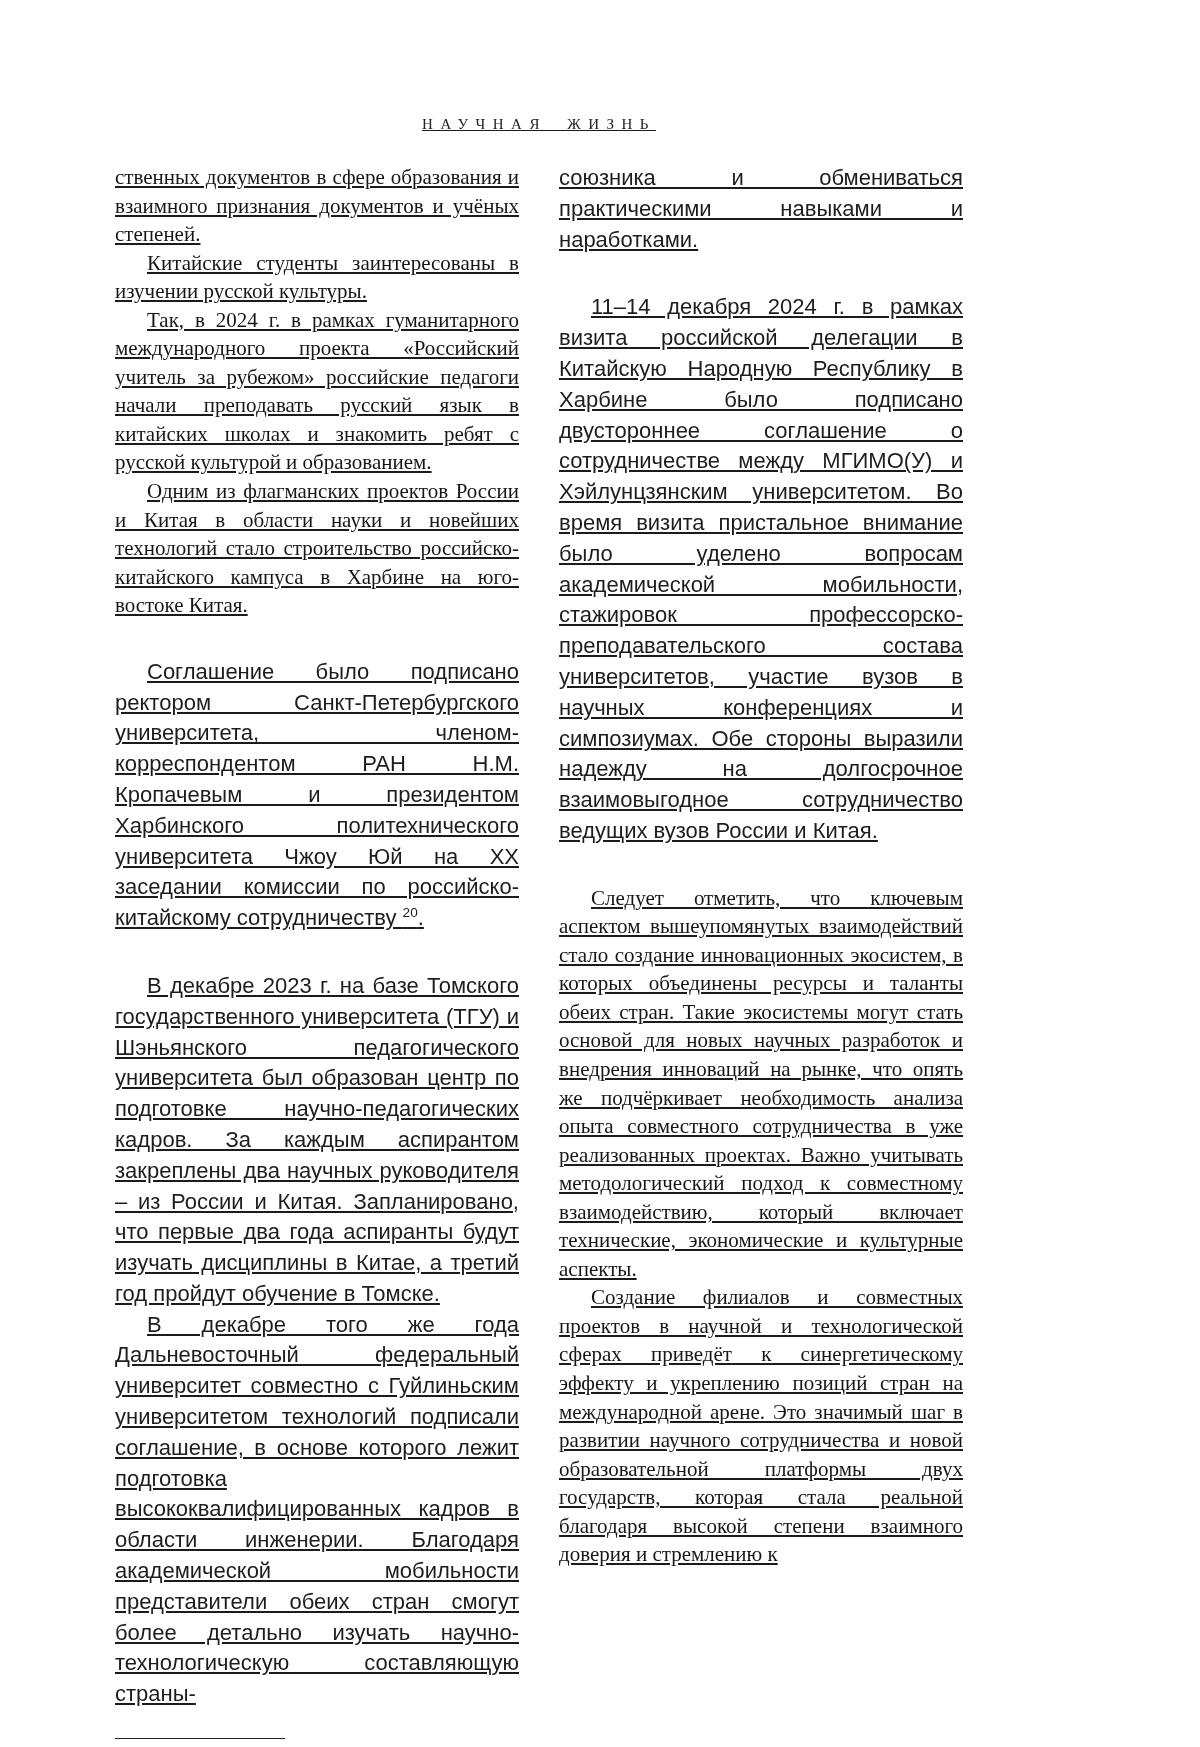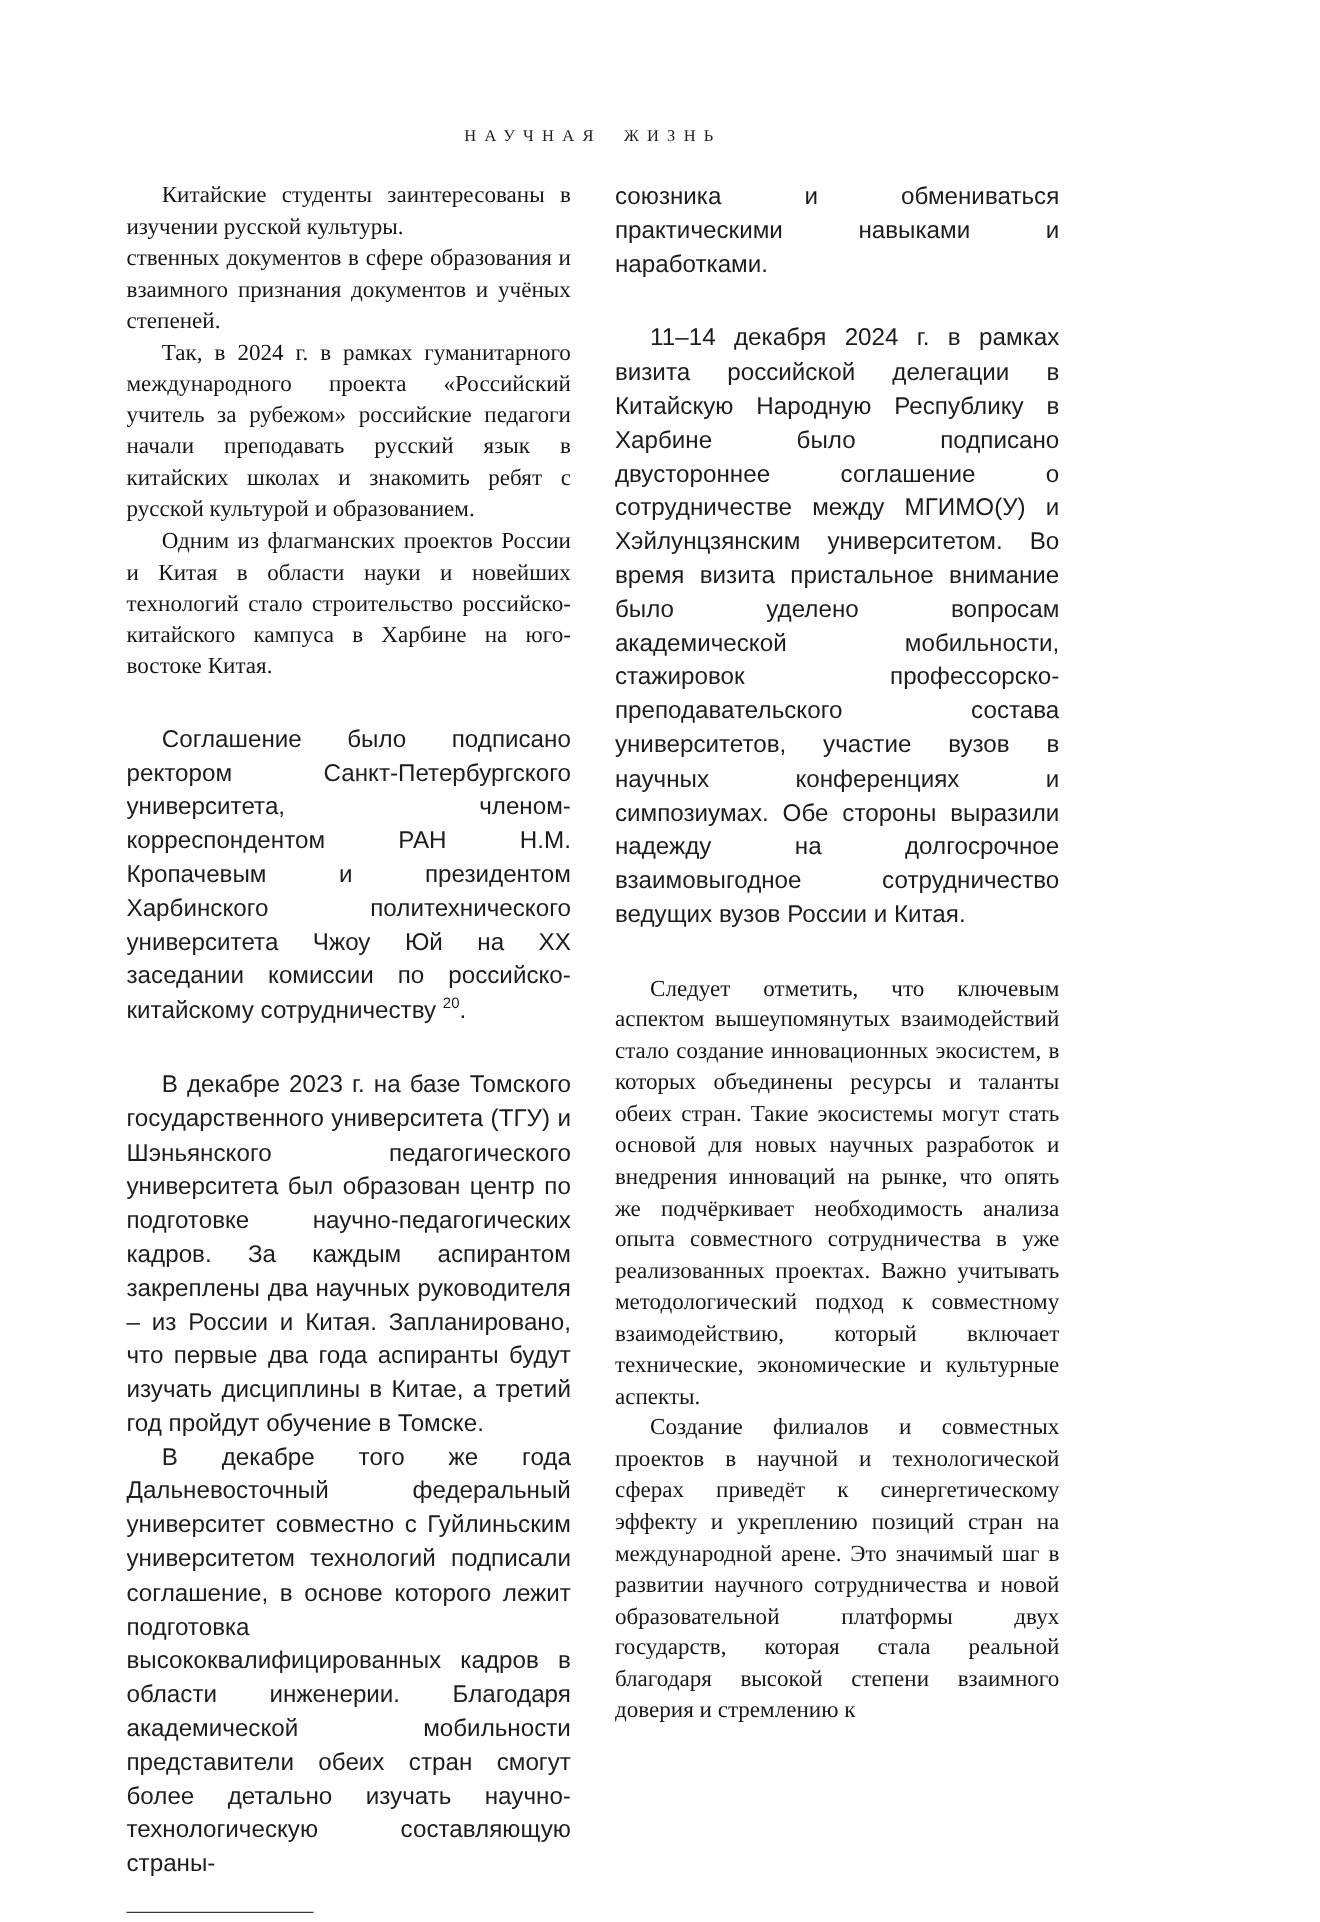--- a/index.html
+++ b/index.html
@@ -1,18 +1,18 @@
 <!DOCTYPE html>
 <html lang="ru"><head>
 <meta charset="utf-8">
 <style>
   html,body{margin:0;padding:0;background:#ffffff;}
   .page{
     width:1200px;height:1747px;background:#ffffff;position:relative;
-    box-sizing:border-box;color:#1b1b1b;overflow:hidden;
+    box-sizing:border-box;color:#1b1b1b;overflow:hidden;text-decoration:underline;
   }
   .running-header{
     margin:0 237px 0 115px;padding-top:116px;text-align:center;
     font-family:"Liberation Serif",serif;font-size:15px;
     letter-spacing:0.5em;word-spacing:0.6em;color:#222;
   }
   .columns{
     margin:30px 237px 0 115px;display:flex;gap:40px;
   }
   .column{width:404px;}
@@ -48,22 +48,22 @@
 </style>
 </head>
 <body>
 
 <div class="page">
 
   <div class="running-header">НАУЧНАЯ ЖИЗНЬ</div>
 
   <div class="columns">
     <div class="column" id="col-left">
+        <p class="serif">ственных документов в сфере образования и взаимного признания документов и учёных степеней.</p>
         <p class="serif indent">Китайские студенты заинтересованы в изучении русской культуры.</p>
-        <p class="serif">ственных документов в сфере образования и взаимного признания документов и учёных степеней.</p>
         <p class="serif indent">Так, в 2024 г. в рамках гуманитарного международного проекта «Российский учитель за рубежом» российские педагоги начали преподавать русский язык в китайских школах и знакомить ребят с русской культурой и образованием.</p>
         <p class="serif indent">Одним из флагманских проектов России и Китая в области науки и новейших технологий стало строительство российско-китайского кампуса в Харбине на юго-востоке Китая.</p>
         <p class="sans indent space-before">Соглашение было подписано ректором Санкт-Петербургского университета, членом-корреспондентом РАН Н.М. Кропачевым и президентом Харбинского политехнического университета Чжоу Юй на XX заседании комиссии по российско-китайскому сотрудничеству <sup class="ref">20</sup>.</p>
         <p class="sans indent space-before">В декабре 2023 г. на базе Томского государственного университета (ТГУ) и Шэньянского педагогического университета был образован центр по подготовке научно-педагогических кадров. За каждым аспирантом закреплены два научных руководителя – из России и Китая. Запланировано, что первые два года аспиранты будут изучать дисциплины в Китае, а третий год пройдут обучение в Томске.</p>
         <p class="sans indent">В декабре того же года Дальневосточный федеральный университет совместно с Гуйлиньским университетом технологий подписали соглашение, в основе которого лежит подготовка высококвалифицированных кадров в области инженерии. Благодаря академической мобильности представители обеих стран смогут более детально изучать научно-технологическую составляющую страны-</p>
       </div>
     <div class="column" id="col-right">
         <p class="sans">союзника и обмениваться практическими навыками и наработками.</p>
         <p class="sans indent space-before">11–14 декабря 2024 г. в рамках визита российской делегации в Китайскую Народную Республику в Харбине было подписано двустороннее соглашение о сотрудничестве между МГИМО(У) и Хэйлунцзянским университетом. Во время визита пристальное внимание было уделено вопросам академической мобильности, стажировок профессорско-преподавательского состава университетов, участие вузов в научных конференциях и симпозиумах. Обе стороны выразили надежду на долгосрочное взаимовыгодное сотрудничество ведущих вузов России и Китая.</p>
         <p class="serif indent space-before">Следует отметить, что ключевым аспектом вышеупомянутых взаимодействий стало создание инновационных экосистем, в которых объединены ресурсы и таланты обеих стран. Такие экосистемы могут стать основой для новых научных разработок и внедрения инноваций на рынке, что опять же подчёркивает необходимость анализа опыта совместного сотрудничества в уже реализованных проектах. Важно учитывать методологический подход к совместному взаимодействию, который включает технические, экономические и культурные аспекты.</p>

